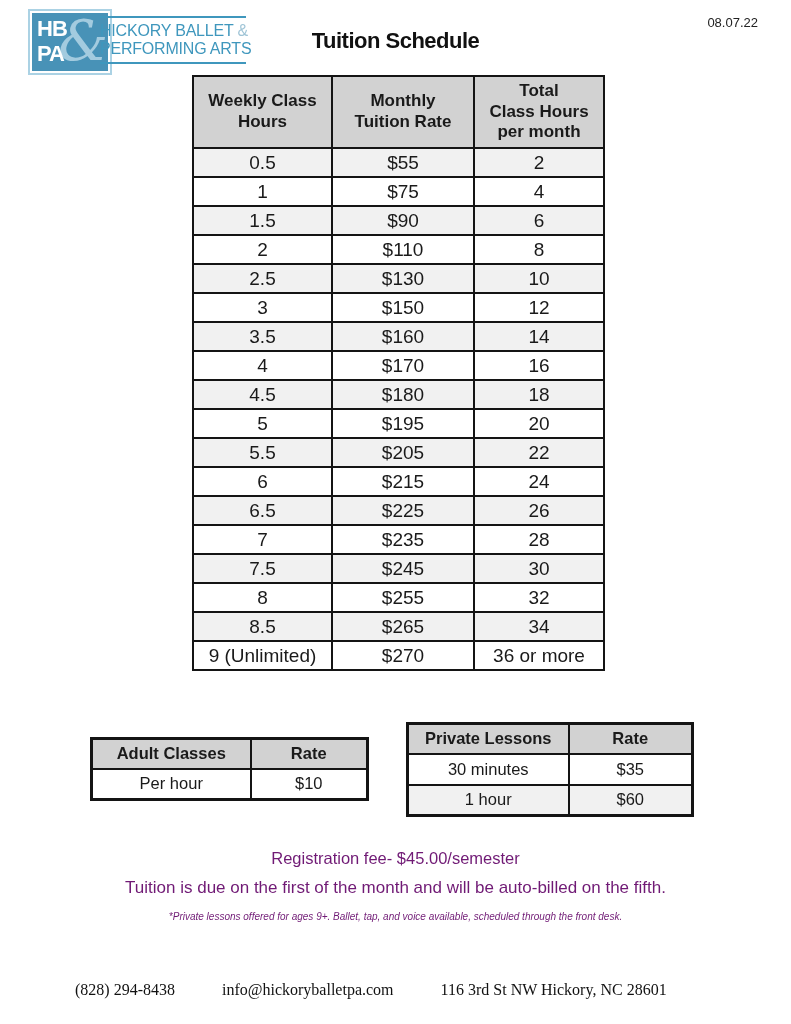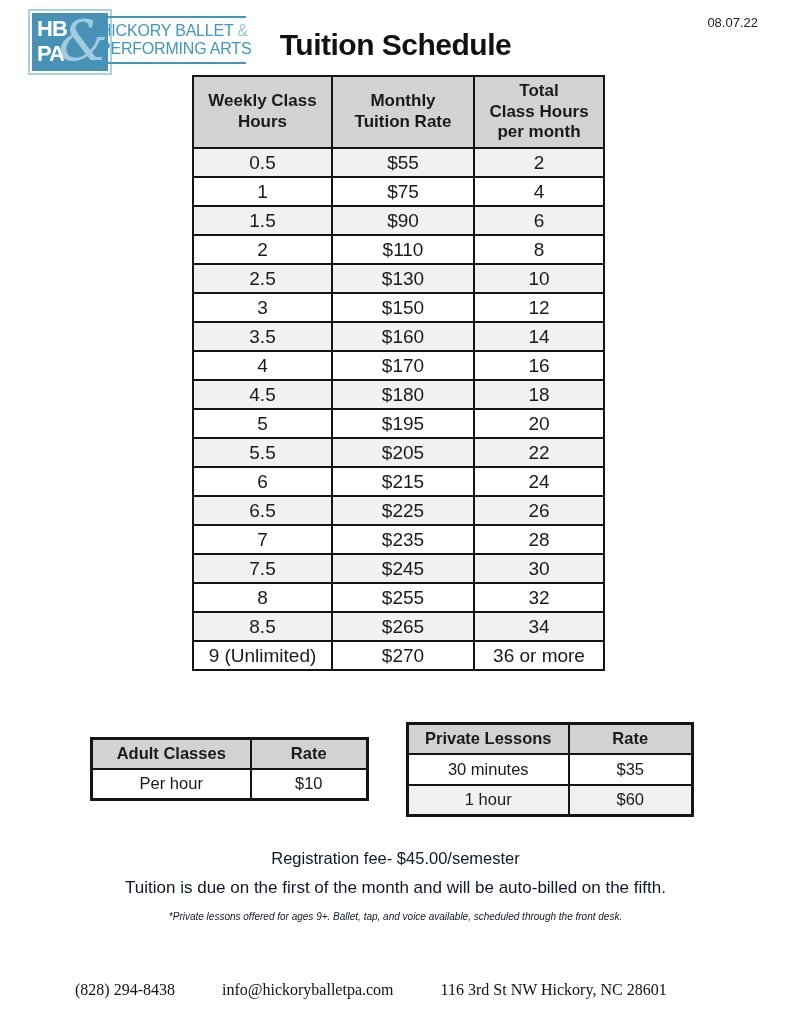--- a/index.html
+++ b/index.html
@@ -55,21 +55,21 @@
   .wordmark .rule.bottom { margin-top: 4px; }
   .wordmark .wm-line {
     font-size: 16px; line-height: 18px;
     letter-spacing: -0.2px; white-space: nowrap;
   }
   .wordmark .amp-light { color: #9fc4d6; }
 
   .page-title {
     position: absolute; top: 28px; left: 0; width: 100%;
     text-align: center;
-    font-size: 30px; font-weight: bold; color: #111;
+    font-size: 22px; font-weight: bold; color: #111;
     letter-spacing: -0.5px;
   }
 
   
   table { border-collapse: collapse; table-layout: fixed; }
   td, th { border: 2px solid #141414; text-align: center; vertical-align: middle; }
   th { background: #d2d2d2; font-weight: bold; }
   tr.shade td { background: #f1f1f1; }
   tr.plain td { background: #ffffff; }
 
@@ -89,21 +89,21 @@
   .adult-table table { width: 276px; }
 
   .private-table { position: absolute; left: 406px; top: 722px; }
   .private-table table { width: 285px; }
 
   
   .notes {
     position: absolute; top: 843px; left: 0; width: 100%;
     text-align: center;
   }
-  .note-line { font-size: 16.5px; line-height: 30px; color: #0f172a; }
+  .note-line { font-size: 16.5px; line-height: 30px; color: #701a75; }
   .note-line.big { font-size: 17px; }
   .note-line.fine {
     font-style: italic; font-size: 10px; line-height: 28px;
   }
 
   
   .contact {
     position: absolute; top: 981px; left: 75px;
     display: flex; gap: 47px;
     font-size: 16px; color: #111;

